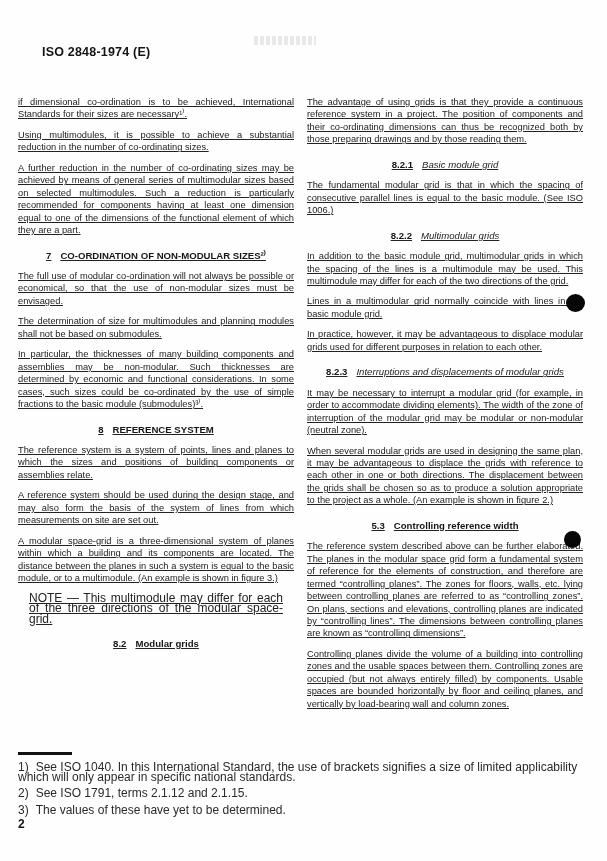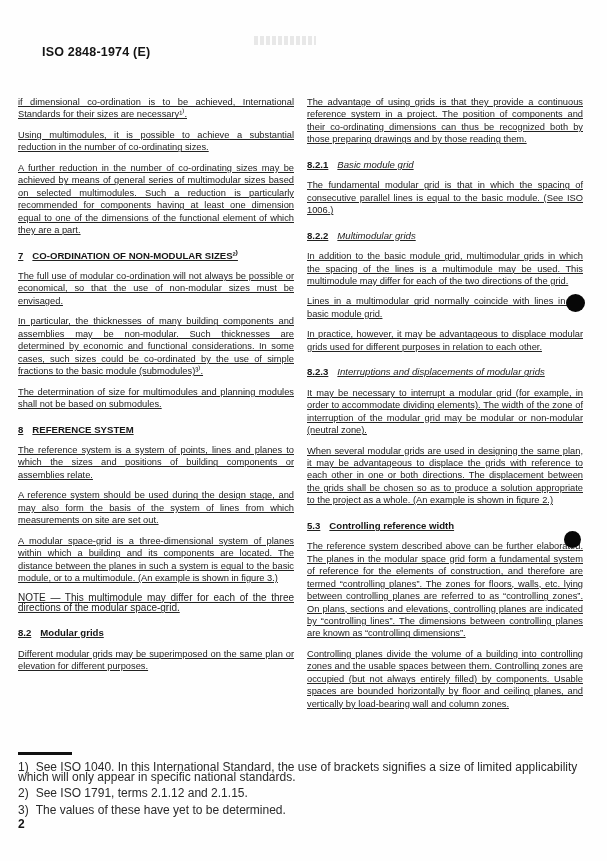--- a/index.html
+++ b/index.html
@@ -33,24 +33,24 @@
     display: flex; gap: 13px;
   }
   .column {
     width: 276px;
     text-align: justify;
     font-size: 9.3px; line-height: 12.45px;
     color: #222;
     text-decoration: underline;
   }
   .para { margin: 0 0 8px; }
-  .note { font-size: 10px; line-height: 10.8px; margin: 2px 0 8px; }
+  .note { font-size: 12px; line-height: 10.8px; margin: 2px 11px 8px; }
   .heading {
     font-size: 9.6px; font-weight: 700;
-    margin: 13px 0 8px; text-align: left; color: #161616;
+    margin: 13px 0 8px; text-align: center; color: #161616;
   }
   .heading .hnum { margin-right: 9px; }
   .heading.italic-title .htitle { font-style: italic; font-weight: 400; color: #1d1d1d; }
   .dot { position: absolute; background: #070707; border-radius: 50%; }
   .dot-1 { left: 566px; top: 294px; width: 19px; height: 18px; }
   .dot-2 { left: 564px; top: 531px; width: 17px; height: 17px; }
   .footnotes {
     position: absolute; left: 18px; top: 752px; width: 574px;
     font-size: 12px; line-height: 10.4px; color: #2a2a2a; text-align: left;
   }
@@ -71,29 +71,28 @@
 
   <div class="smudge"></div>
 
   <div class="columns">
     <div class="column">
         <p class="para">if dimensional co-ordination is to be achieved, International Standards for their sizes are necessary¹⁾.</p>
         <p class="para">Using multimodules, it is possible to achieve a substantial reduction in the number of co-ordinating sizes.</p>
         <p class="para">A further reduction in the number of co-ordinating sizes may be achieved by means of general series of multimodular sizes based on selected multimodules. Such a reduction is particularly recommended for components having at least one dimension equal to one of the dimensions of the functional element of which they are a part.</p>
         <div class="heading"><span class="hnum">7</span><span class="htitle">CO-ORDINATION OF NON-MODULAR SIZES²⁾</span></div>
         <p class="para">The full use of modular co-ordination will not always be possible or economical, so that the use of non-modular sizes must be envisaged.</p>
+        <p class="para">The determination of size for multimodules and planning modules shall not be based on submodules.</p>
         <p class="para">In particular, the thicknesses of many building components and assemblies may be non-modular. Such thicknesses are determined by economic and functional considerations. In some cases, such sizes could be co-ordinated by the use of simple fractions to the basic module (submodules)³⁾.</p>
-        <p class="para">The determination of size for multimodules and planning modules shall not be based on submodules.</p>
         <div class="heading"><span class="hnum">8</span><span class="htitle">REFERENCE SYSTEM</span></div>
         <p class="para">The reference system is a system of points, lines and planes to which the sizes and positions of building components or assemblies relate.</p>
         <p class="para">A reference system should be used during the design stage, and may also form the basis of the system of lines from which measurements on site are set out.</p>
         <p class="para">A modular space-grid is a three-dimensional system of planes within which a building and its components are located. The distance between the planes in such a system is equal to the basic module, or to a multimodule. (An example is shown in figure 3.)</p>
         <p class="note">NOTE — This multimodule may differ for each of the three directions of the modular space-grid.</p>
         <div class="heading"><span class="hnum">8.2</span><span class="htitle">Modular grids</span></div>
-        <p class="para">Different modular grids may be superimposed on the same plan or elevation for different purposes.</p>
       </div>
     <div class="column">
         <p class="para">The advantage of using grids is that they provide a continuous reference system in a project. The position of components and their co-ordinating dimensions can thus be recognized both by those preparing drawings and by those reading them.</p>
         <div class="heading italic-title"><span class="hnum">8.2.1</span><span class="htitle">Basic module grid</span></div>
         <p class="para">The fundamental modular grid is that in which the spacing of consecutive parallel lines is equal to the basic module. (See ISO 1006.)</p>
         <div class="heading italic-title"><span class="hnum">8.2.2</span><span class="htitle">Multimodular grids</span></div>
         <p class="para">In addition to the basic module grid, multimodular grids in which the spacing of the lines is a multimodule may be used. This multimodule may differ for each of the two directions of the grid.</p>
         <p class="para">Lines in a multimodular grid normally coincide with lines in the basic module grid.</p>
         <p class="para">In practice, however, it may be advantageous to displace modular grids used for different purposes in relation to each other.</p>
         <div class="heading italic-title"><span class="hnum">8.2.3</span><span class="htitle">Interruptions and displacements of modular grids</span></div>

